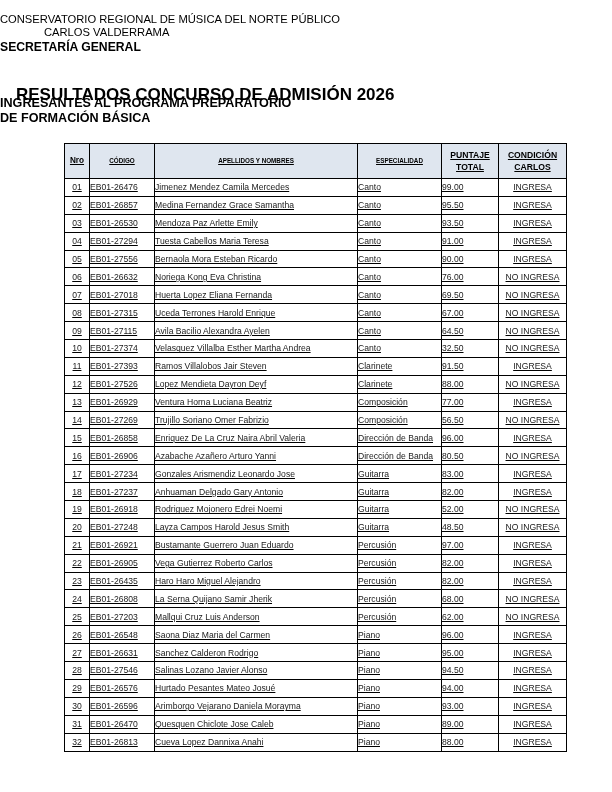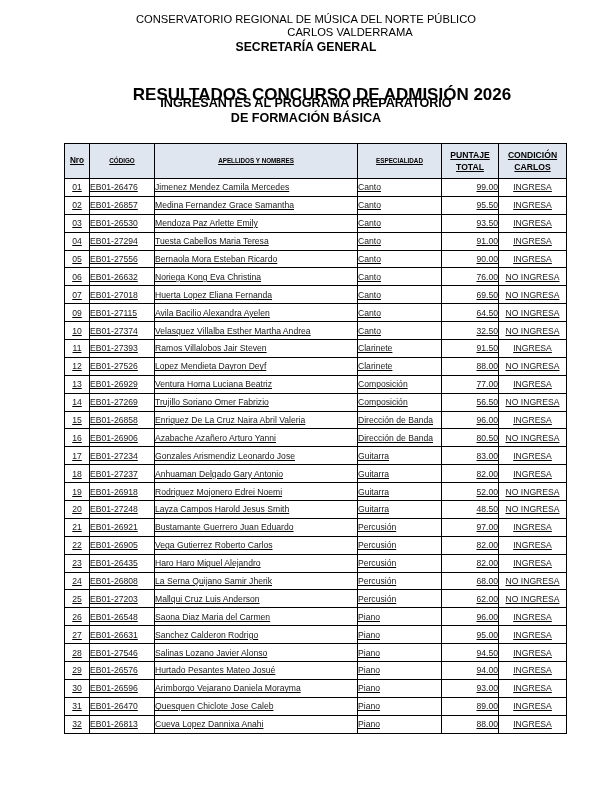--- a/index.html
+++ b/index.html
@@ -1,20 +1,20 @@
 <!DOCTYPE html>
 <html><head>
 <meta charset="utf-8">
 <style>
   html, body { margin: 0; padding: 0; background: #ffffff; }
   body {
     width: 612px; height: 792px; position: relative; overflow: hidden;
     font-family: "Liberation Sans", sans-serif; color: #000;
   }
-  .hdr { position: absolute; left: 0; width: 612px; text-align: center; white-space: nowrap; }
+  .hdr { position: absolute; left: 0; width: 612px; text-align: left; white-space: nowrap; }
   .h-inst1 { top: 13px; font-size: 11.2px; }
   .h-inst2 { top: 26px; font-size: 11.2px; padding-left: 44px; }
   .h-sec   { top: 40px; font-size: 12.2px; font-weight: bold; }
   .h-title { top: 85px; font-size: 17px; font-weight: bold; padding-left: 16px; }
   .h-sub1  { top: 96px; font-size: 12.6px; font-weight: bold; }
   .h-sub2  { top: 111px; font-size: 12.6px; font-weight: bold; }
 
   table.results {
     position: absolute; left: 64px; top: 143px;
     border-collapse: collapse; table-layout: fixed;
@@ -29,21 +29,21 @@
     line-height: 12px;
   }
   th.small { font-size: 6.3px; }
   th.big { font-size: 8.6px; }
   th.nro { font-size: 8.2px; text-align: left; padding-left: 1px; }
   table.results td { height: 16.9px; font-size: 8.6px; color: #1a1a1a; }
   td.c-nro { text-align: center; }
   td.c-code { padding-left: 2px; }
   td.c-name { padding-left: 2px; }
   td.c-esp { padding-left: 2px; }
-  td.c-pts { text-align: right; }
+  td.c-pts { text-align: left; }
   td.c-cond { text-align: center; }
   col.w-nro { width: 25px; }
   col.w-code { width: 65px; }
   col.w-name { width: 203px; }
   col.w-esp { width: 84px; }
   col.w-pts { width: 57px; }
   col.w-cond { width: 68px; }
 </style>
 </head>
 <body>
@@ -131,20 +131,28 @@
       </tr>
       <tr>
         <td class="c-nro">07</td>
         <td class="c-code">EB01-27018</td>
         <td class="c-name">Huerta  Lopez Eliana Fernanda</td>
         <td class="c-esp">Canto</td>
         <td class="c-pts">69.50</td>
         <td class="c-cond">NO INGRESA</td>
       </tr>
       <tr>
+        <td class="c-nro">08</td>
+        <td class="c-code">EB01-27315</td>
+        <td class="c-name">Uceda Terrones Harold Enrique</td>
+        <td class="c-esp">Canto</td>
+        <td class="c-pts">67.00</td>
+        <td class="c-cond">NO INGRESA</td>
+      </tr>
+      <tr>
         <td class="c-nro">09</td>
         <td class="c-code">EB01-27115</td>
         <td class="c-name">Avila Bacilio  Alexandra Ayelen</td>
         <td class="c-esp">Canto</td>
         <td class="c-pts">64.50</td>
         <td class="c-cond">NO INGRESA</td>
       </tr>
       <tr>
         <td class="c-nro">10</td>
         <td class="c-code">EB01-27374</td>

